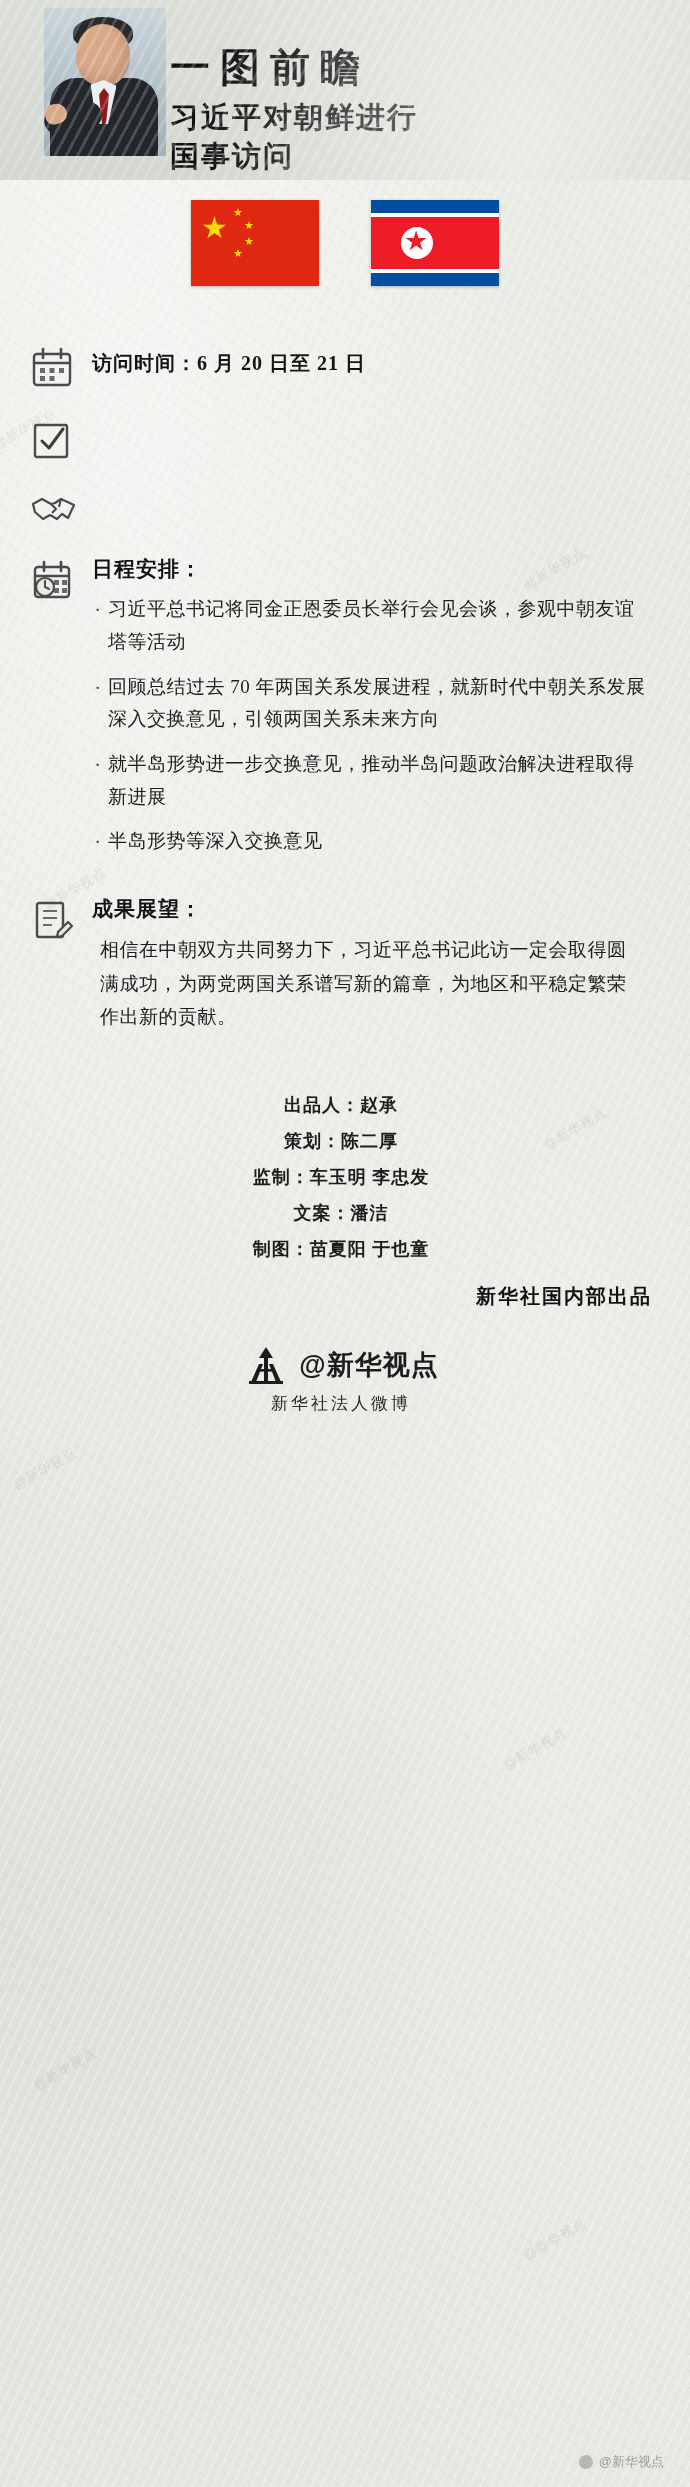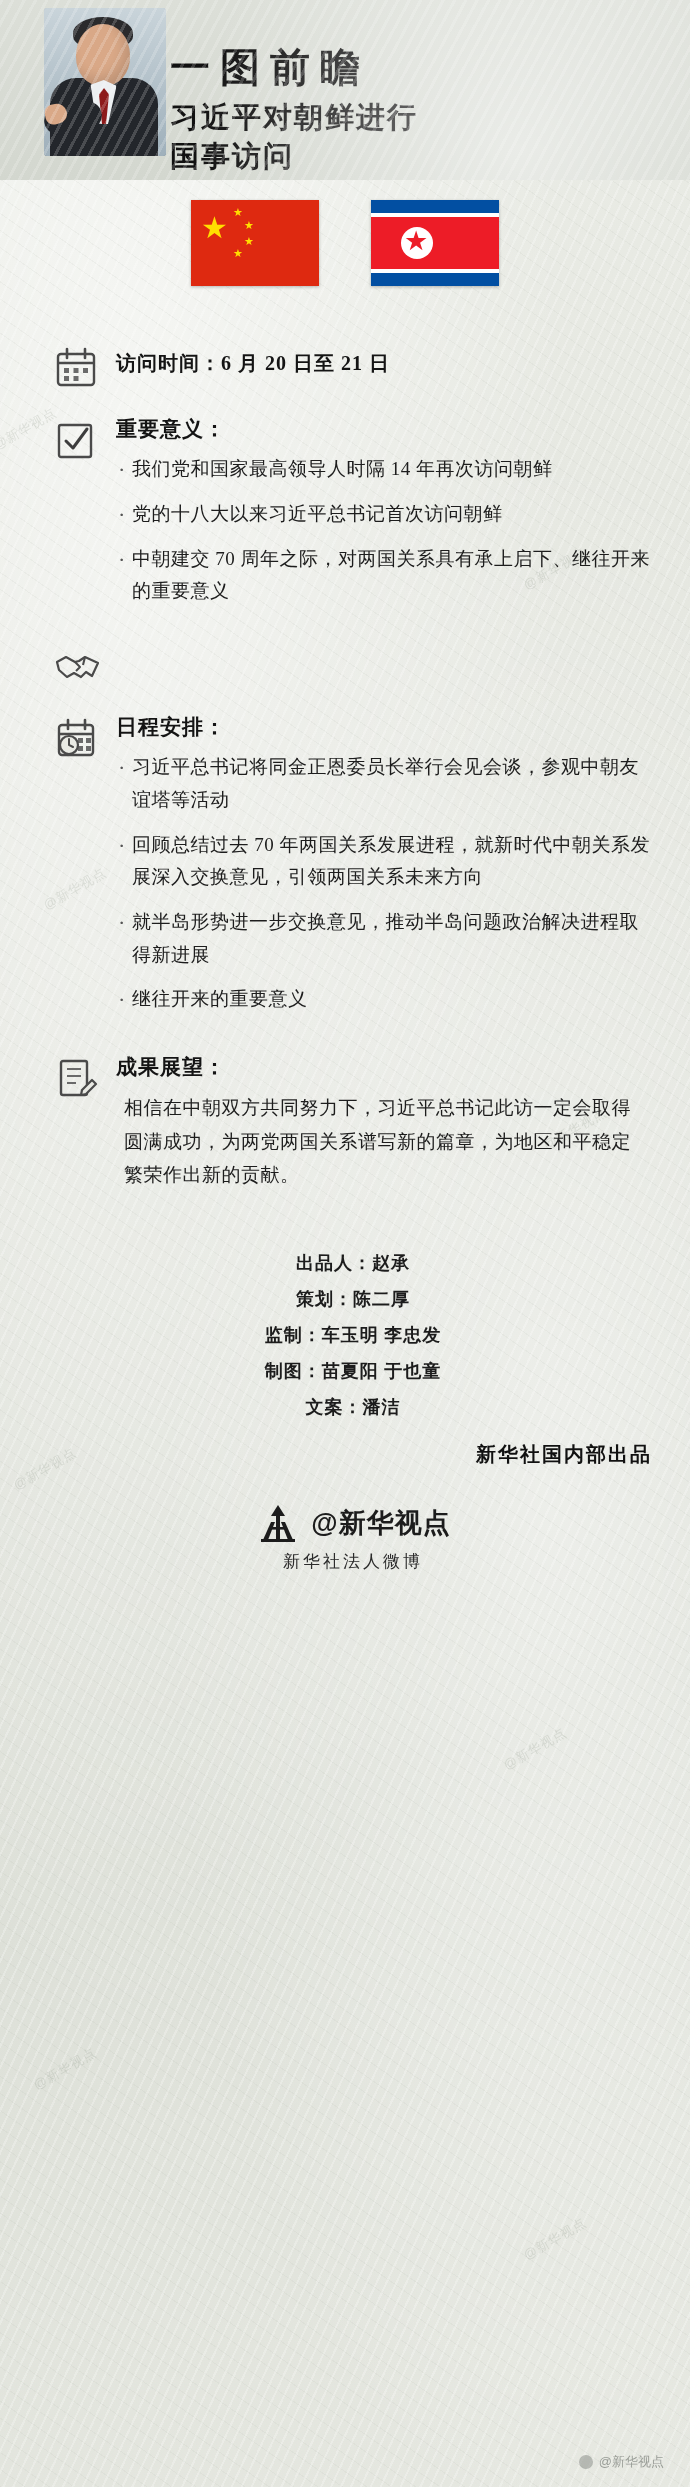--- a/index.html
+++ b/index.html
@@ -175,21 +175,21 @@
   }
   .flag-kp .disc {
     position: absolute; left: 30px; top: 27px;
     width: 32px; height: 32px; border-radius: 50%; background: #fff;
   }
   .flag-kp .kstar {
     position: absolute; left: 33px; top: 28px;
     font-size: 27px; color: #ed1c27; line-height: 1;
   }
   
-  .content { position: relative; padding: 28px 38px 0 54px; }
+  .content { position: relative; padding: 28px 38px 0 30px; }
   .row {
     display: flex;
     align-items: flex-start;
     margin-bottom: 4px;
   }
   .icon-col {
     width: 62px;
     flex: 0 0 62px;
     padding-top: 2px;
   }
@@ -366,28 +366,20 @@
         <div class="inline-line">访问时间：6 月 20 日至 21 日</div>
       </div>
     </div>
 
     <div class="row section">
       <div class="icon-col">
         <svg class="ico" width="44" height="44" viewBox="0 0 44 44">
           <rect x="5" y="7" width="32" height="32" rx="2" fill="none" stroke="#4a4a4a" stroke-width="2.4"></rect>
           <polyline points="12,23 19,30 33,11" fill="none" stroke="#3d3d3d" stroke-width="3" stroke-linecap="round" stroke-linejoin="round"></polyline>
         </svg>
-      </div>
-      <div class="text-col">
-        <div class="section-head">重要意义：</div>
-        <ul class="bullets">
-          <li>我们党和国家最高领导人时隔 14 年再次访问朝鲜</li>
-          <li>党的十八大以来习近平总书记首次访问朝鲜</li>
-          <li>中朝建交 70 周年之际，对两国关系具有承上启下、继往开来的重要意义</li>
-        </ul>
       </div>
     </div>
 
     <div class="row section">
       <div class="icon-col">
         <svg class="ico" width="48" height="40" viewBox="0 0 48 40">
           <path d="M3 14 L12 9 L21 14 L25 13 L31 9 L44 15 L38 28 L32 24 L27 29 L20 25 L13 29 L5 22 Z" fill="none" stroke="#4a4a4a" stroke-width="2.2" stroke-linejoin="round"></path>
           <path d="M21 14 L26 19 L22 23" fill="none" stroke="#4a4a4a" stroke-width="2" stroke-linejoin="round"></path>
           <path d="M31 9 L29 17" fill="none" stroke="#4a4a4a" stroke-width="2"></path>
         </svg>
@@ -408,21 +400,21 @@
           <circle cx="15" cy="29" r="9" fill="#e9eae4" stroke="#4a4a4a" stroke-width="2.2"></circle>
           <polyline points="15,23 15,29 19,31" fill="none" stroke="#4a4a4a" stroke-width="2" stroke-linecap="round"></polyline>
         </svg>
       </div>
       <div class="text-col">
         <div class="section-head">日程安排：</div>
         <ul class="bullets">
           <li>习近平总书记将同金正恩委员长举行会见会谈，参观中朝友谊塔等活动</li>
           <li>回顾总结过去 70 年两国关系发展进程，就新时代中朝关系发展深入交换意见，引领两国关系未来方向</li>
           <li>就半岛形势进一步交换意见，推动半岛问题政治解决进程取得新进展</li>
-          <li>继往开来的重要意义</li>
+          <li>半岛形势等深入交换意见</li>
         </ul>
       </div>
     </div>
 
     <div class="row section">
       <div class="icon-col">
         <svg class="ico" width="44" height="46" viewBox="0 0 44 46">
           <rect x="7" y="5" width="26" height="34" rx="2" fill="none" stroke="#4a4a4a" stroke-width="2.4"></rect>
           <line x1="13" y1="13" x2="27" y2="13" stroke="#6a6a6a" stroke-width="2"></line>
           <line x1="13" y1="20" x2="27" y2="20" stroke="#6a6a6a" stroke-width="2"></line>
@@ -433,22 +425,22 @@
       <div class="text-col">
         <div class="section-head">成果展望：</div>
         <p class="para">相信在中朝双方共同努力下，习近平总书记此访一定会取得圆满成功，为两党两国关系谱写新的篇章，为地区和平稳定繁荣作出新的贡献。</p>
       </div>
     </div>
 
     <div class="credits">
       <div class="item">出品人：赵承</div>
       <div class="item">策划：陈二厚</div>
       <div class="item">监制：车玉明 李忠发</div>
+      <div class="item">文案：潘洁</div>
       <div class="item">制图：苗夏阳 于也童</div>
-      <div class="item">文案：潘洁</div>
     </div>
 
     <div class="issuer">新华社国内部出品</div>
 
     <div class="footer">
       <div class="logo-row">
         <svg class="logo-mark" viewBox="0 0 46 42">
           <path d="M23 3 L30 14 L16 14 Z" fill="#1c1c1c"></path>
           <rect x="21" y="14" width="4" height="24" fill="#1c1c1c"></rect>
           <path d="M8 38 L16 20 L20 20 L13 38 Z" fill="#1c1c1c"></path>

